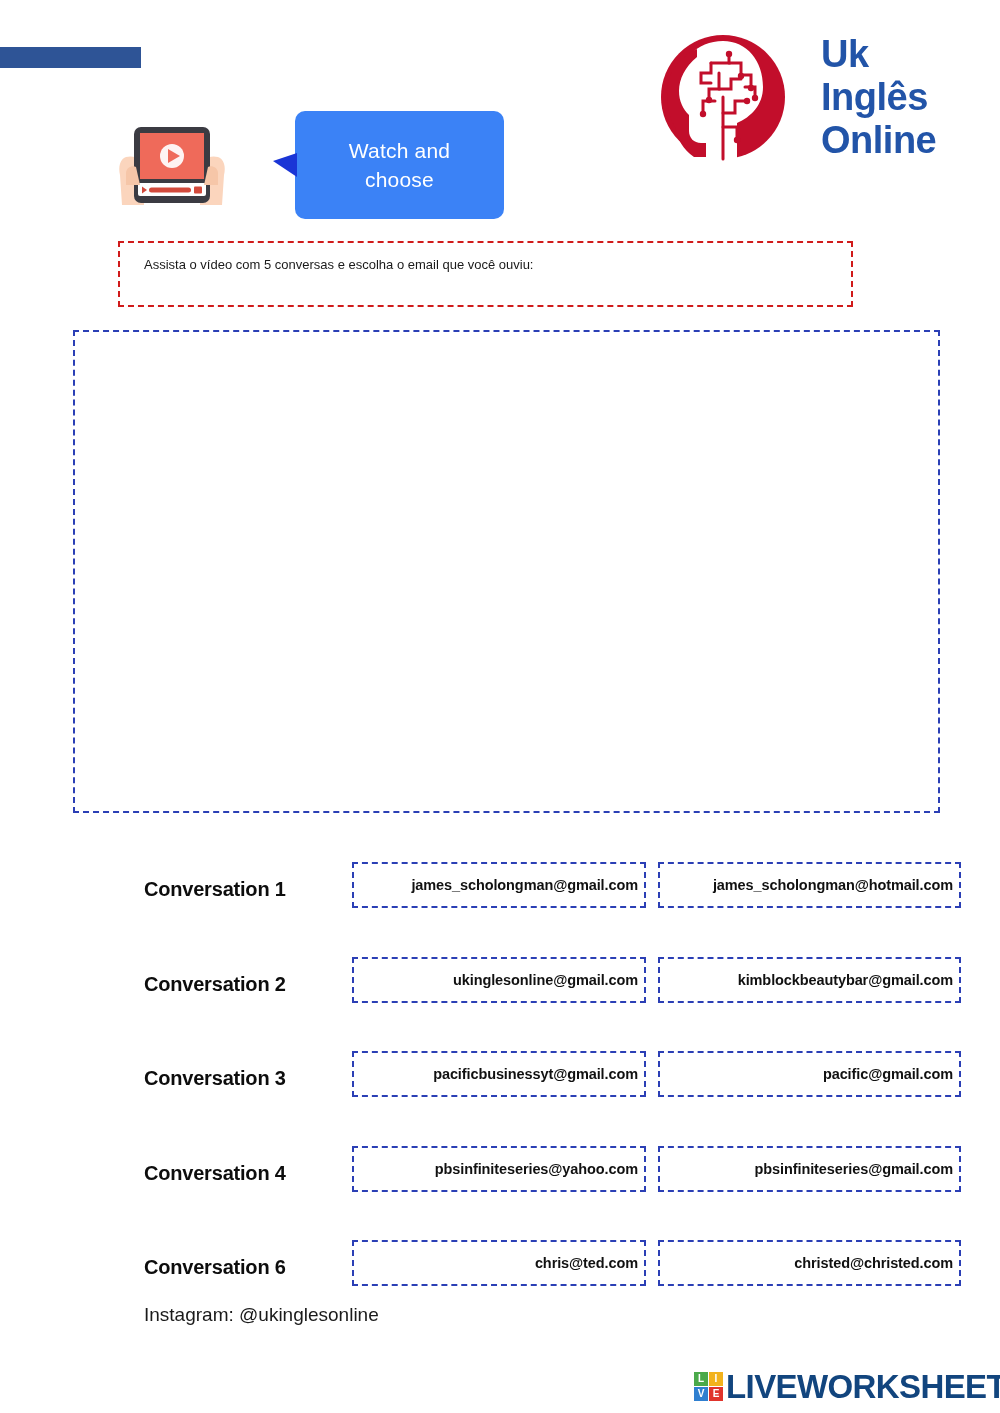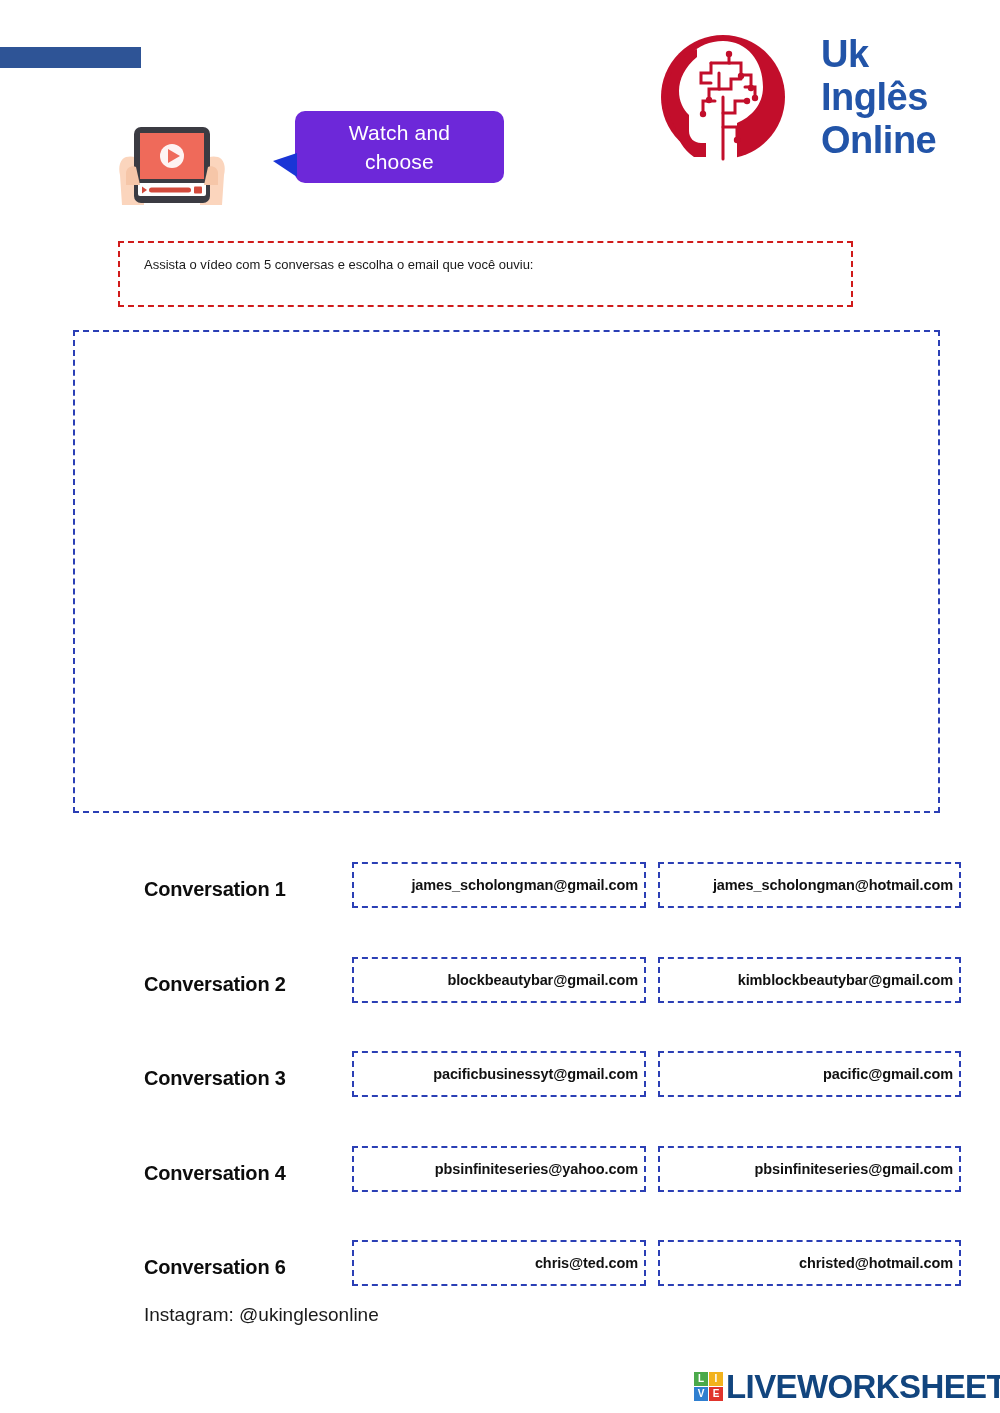--- a/index.html
+++ b/index.html
@@ -37,22 +37,22 @@
     width: 108px;
     height: 96px;
   }
 
   
   .bubble {
     position: absolute;
     left: 295px;
     top: 111px;
     width: 209px;
-    height: 72px;
-    background: #6d28d9;
+    height: 108px;
+    background: #3b82f6;
     border-radius: 10px;
     box-sizing: border-box;
     display: flex;
     align-items: center;
     justify-content: center;
   }
   .bubble-text {
     color: #ffffff;
     font-size: 21px;
     line-height: 29px;
@@ -313,21 +313,21 @@
         <span class="opt-text">james_scholongman@gmail.com</span>
       </div>
       <div class="opt opt-b">
         <span class="opt-text">james_scholongman@hotmail.com</span>
       </div>
     </div>
 
     <div class="row row-2">
       <div class="row-label">Conversation 2</div>
       <div class="opt opt-a">
-        <span class="opt-text">blockbeautybar@gmail.com</span>
+        <span class="opt-text">ukinglesonline@gmail.com</span>
       </div>
       <div class="opt opt-b">
         <span class="opt-text">kimblockbeautybar@gmail.com</span>
       </div>
     </div>
 
     <div class="row row-3">
       <div class="row-label">Conversation 3</div>
       <div class="opt opt-a">
         <span class="opt-text">pacificbusinessyt@gmail.com</span>
@@ -346,21 +346,21 @@
         <span class="opt-text">pbsinfiniteseries@gmail.com</span>
       </div>
     </div>
 
     <div class="row row-5">
       <div class="row-label">Conversation 6</div>
       <div class="opt opt-a">
         <span class="opt-text">chris@ted.com</span>
       </div>
       <div class="opt opt-b">
-        <span class="opt-text">christed@hotmail.com</span>
+        <span class="opt-text">christed@christed.com</span>
       </div>
     </div>
 
   </div>
 
   <div class="instagram">Instagram: @ukinglesonline</div>
 
   <div class="lws">
     <div class="lws-blocks">
       <div class="lws-blk blk-l">L</div>

